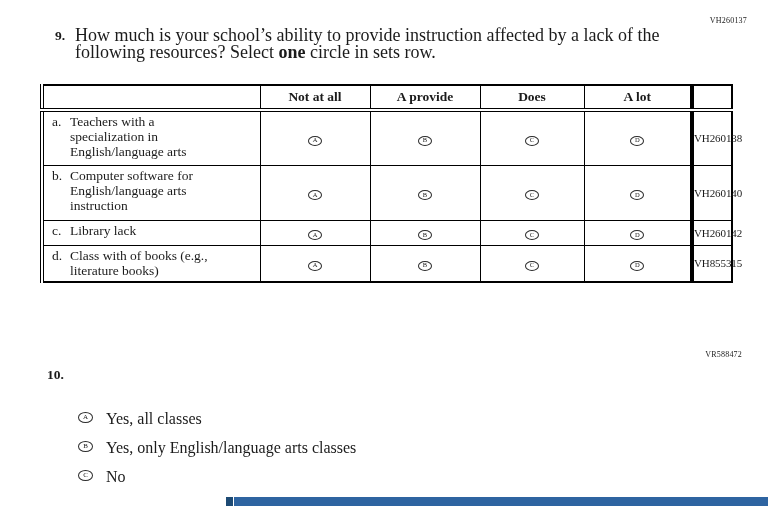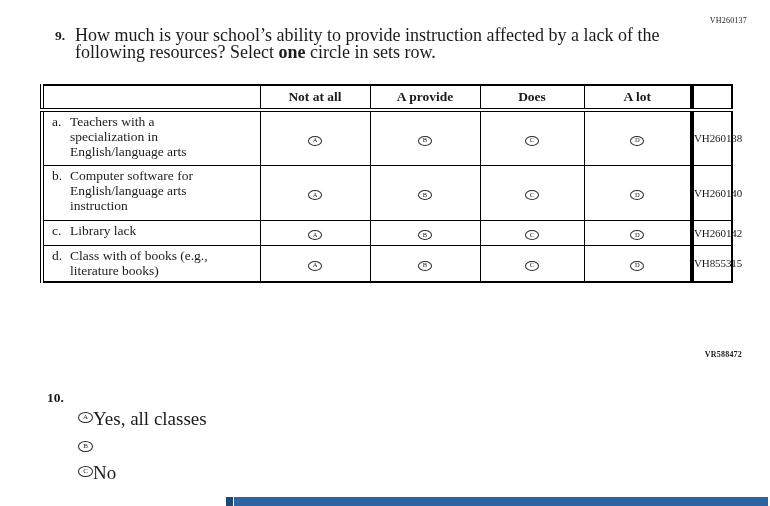--- a/index.html
+++ b/index.html
@@ -13,29 +13,29 @@
   }
   .page { position: relative; width: 770px; height: 506px; background: #fff; }
 
   .form-code {
     position: absolute;
     font-size: 8px;
     letter-spacing: 0.2px;
     color: #1a1a1a;
   }
   #q9-form-code { top: 16px; right: 23px; }
-  #q10-form-code { top: 350px; right: 28px; font-weight: bold; }
+  #q10-form-code { top: 350px; right: 28px; }
 
   .question {
     position: absolute;
     display: flex;
     align-items: flex-start;
   }
   #q9-block { left: 55px; top: 27px; width: 610px; }
-  #q10-block { left: 47px; top: 366px; width: 620px; margin-top: 23px; }
+  #q10-block { left: 47px; top: 366px; width: 620px; }
   .qnum {
     font-weight: bold;
     font-size: 13.5px;
     line-height: 17px;
     flex: 0 0 auto;
   }
   #q9-block .qnum { width: 20px; }
   #q10-block .qnum { width: 28px; }
   .qtext {
     font-size: 18px;
@@ -105,21 +105,22 @@
   .options {
     position: absolute;
     left: 78px; top: 410px;
   }
   .option-row {
     display: flex;
     align-items: flex-start;
     margin-bottom: 12px;
   }
   .option-label {
-    font-size: 19px;
+    margin-left: 13px;
+    font-size: 16px;
     line-height: 17px;
   }
 
   
   .footer-bar {
     position: absolute;
     left: 226px; bottom: 0;
     width: 542px; height: 9px;
     display: flex;
   }
@@ -263,20 +264,21 @@
     <div class="option-row">
       <span class="bubble">
           <span>A</span>
         </span>
       <span class="option-label">Yes, all classes</span>
     </div>
     <div class="option-row">
       <span class="bubble">
           <span>B</span>
         </span>
+      <span class="option-label">Yes, only English/language arts classes</span>
     </div>
     <div class="option-row">
       <span class="bubble">
           <span>C</span>
         </span>
       <span class="option-label">No</span>
     </div>
   </div>
 
   <div class="footer-bar">

